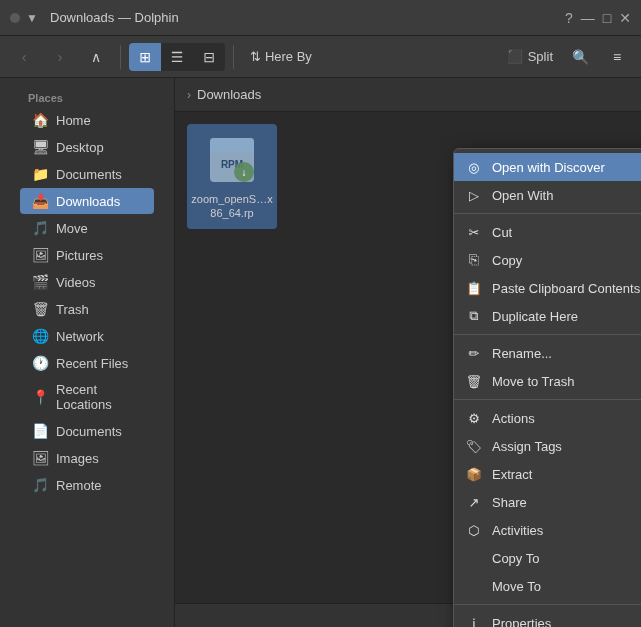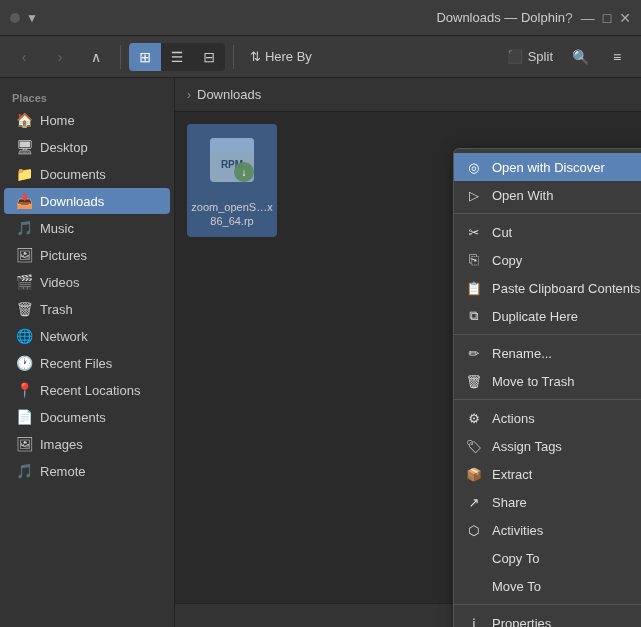--- a/index.html
+++ b/index.html
@@ -29,21 +29,21 @@
       gap: 6px;
       width: 40px;
     }
     .titlebar-dot {
       width: 10px; height: 10px;
       background: #5a5a5a;
       border-radius: 50%;
     }
     .titlebar-title {
       flex: 1;
-      text-align: right;
+      text-align: left;
       font-size: 13px;
       color: #ccc;
     }
     .titlebar-right {
       display: flex;
       align-items: center;
       gap: 8px;
       color: #aaa;
       font-size: 14px;
     }
@@ -109,21 +109,21 @@
       height: calc(627px - 78px);
     }
 
     
     .sidebar {
       width: 175px;
       background: #333;
       border-right: 1px solid #222;
       overflow-y: auto;
       flex-shrink: 0;
-      padding: 8px 0;
+      padding: 8px 16px;
     }
     .sidebar-section-title {
       font-size: 11px;
       color: #888;
       padding: 6px 12px 2px 12px;
       text-transform: none;
       font-weight: 600;
     }
     .sidebar-item {
       display: flex;
@@ -188,21 +188,21 @@
       height: 56px;
       display: flex;
       align-items: center;
       justify-content: center;
       position: relative;
     }
     .file-icon svg { width: 52px; height: 52px; }
     .file-name {
       font-size: 11px;
       text-align: center;
-      margin-top: 12px;
+      margin-top: 4px;
       word-break: break-all;
       line-height: 1.3;
       max-width: 88px;
       overflow: hidden;
       display: -webkit-box;
       -webkit-line-clamp: 2;
       -webkit-box-orient: vertical;
     }
 
     
@@ -316,21 +316,21 @@
     <div class="sidebar-item">
       <span class="sidebar-item-icon">📁</span>
       <span class="sidebar-item-label">Documents</span>
     </div>
     <div class="sidebar-item active">
       <span class="sidebar-item-icon">📥</span>
       <span class="sidebar-item-label">Downloads</span>
     </div>
     <div class="sidebar-item">
       <span class="sidebar-item-icon">🎵</span>
-      <span class="sidebar-item-label">Music</span>
+      <span class="sidebar-item-label">Move</span>
     </div>
     <div class="sidebar-item">
       <span class="sidebar-item-icon">🖼</span>
       <span class="sidebar-item-label">Pictures</span>
     </div>
     <div class="sidebar-item">
       <span class="sidebar-item-icon">🎬</span>
       <span class="sidebar-item-label">Videos</span>
     </div>
     <div class="sidebar-item">

